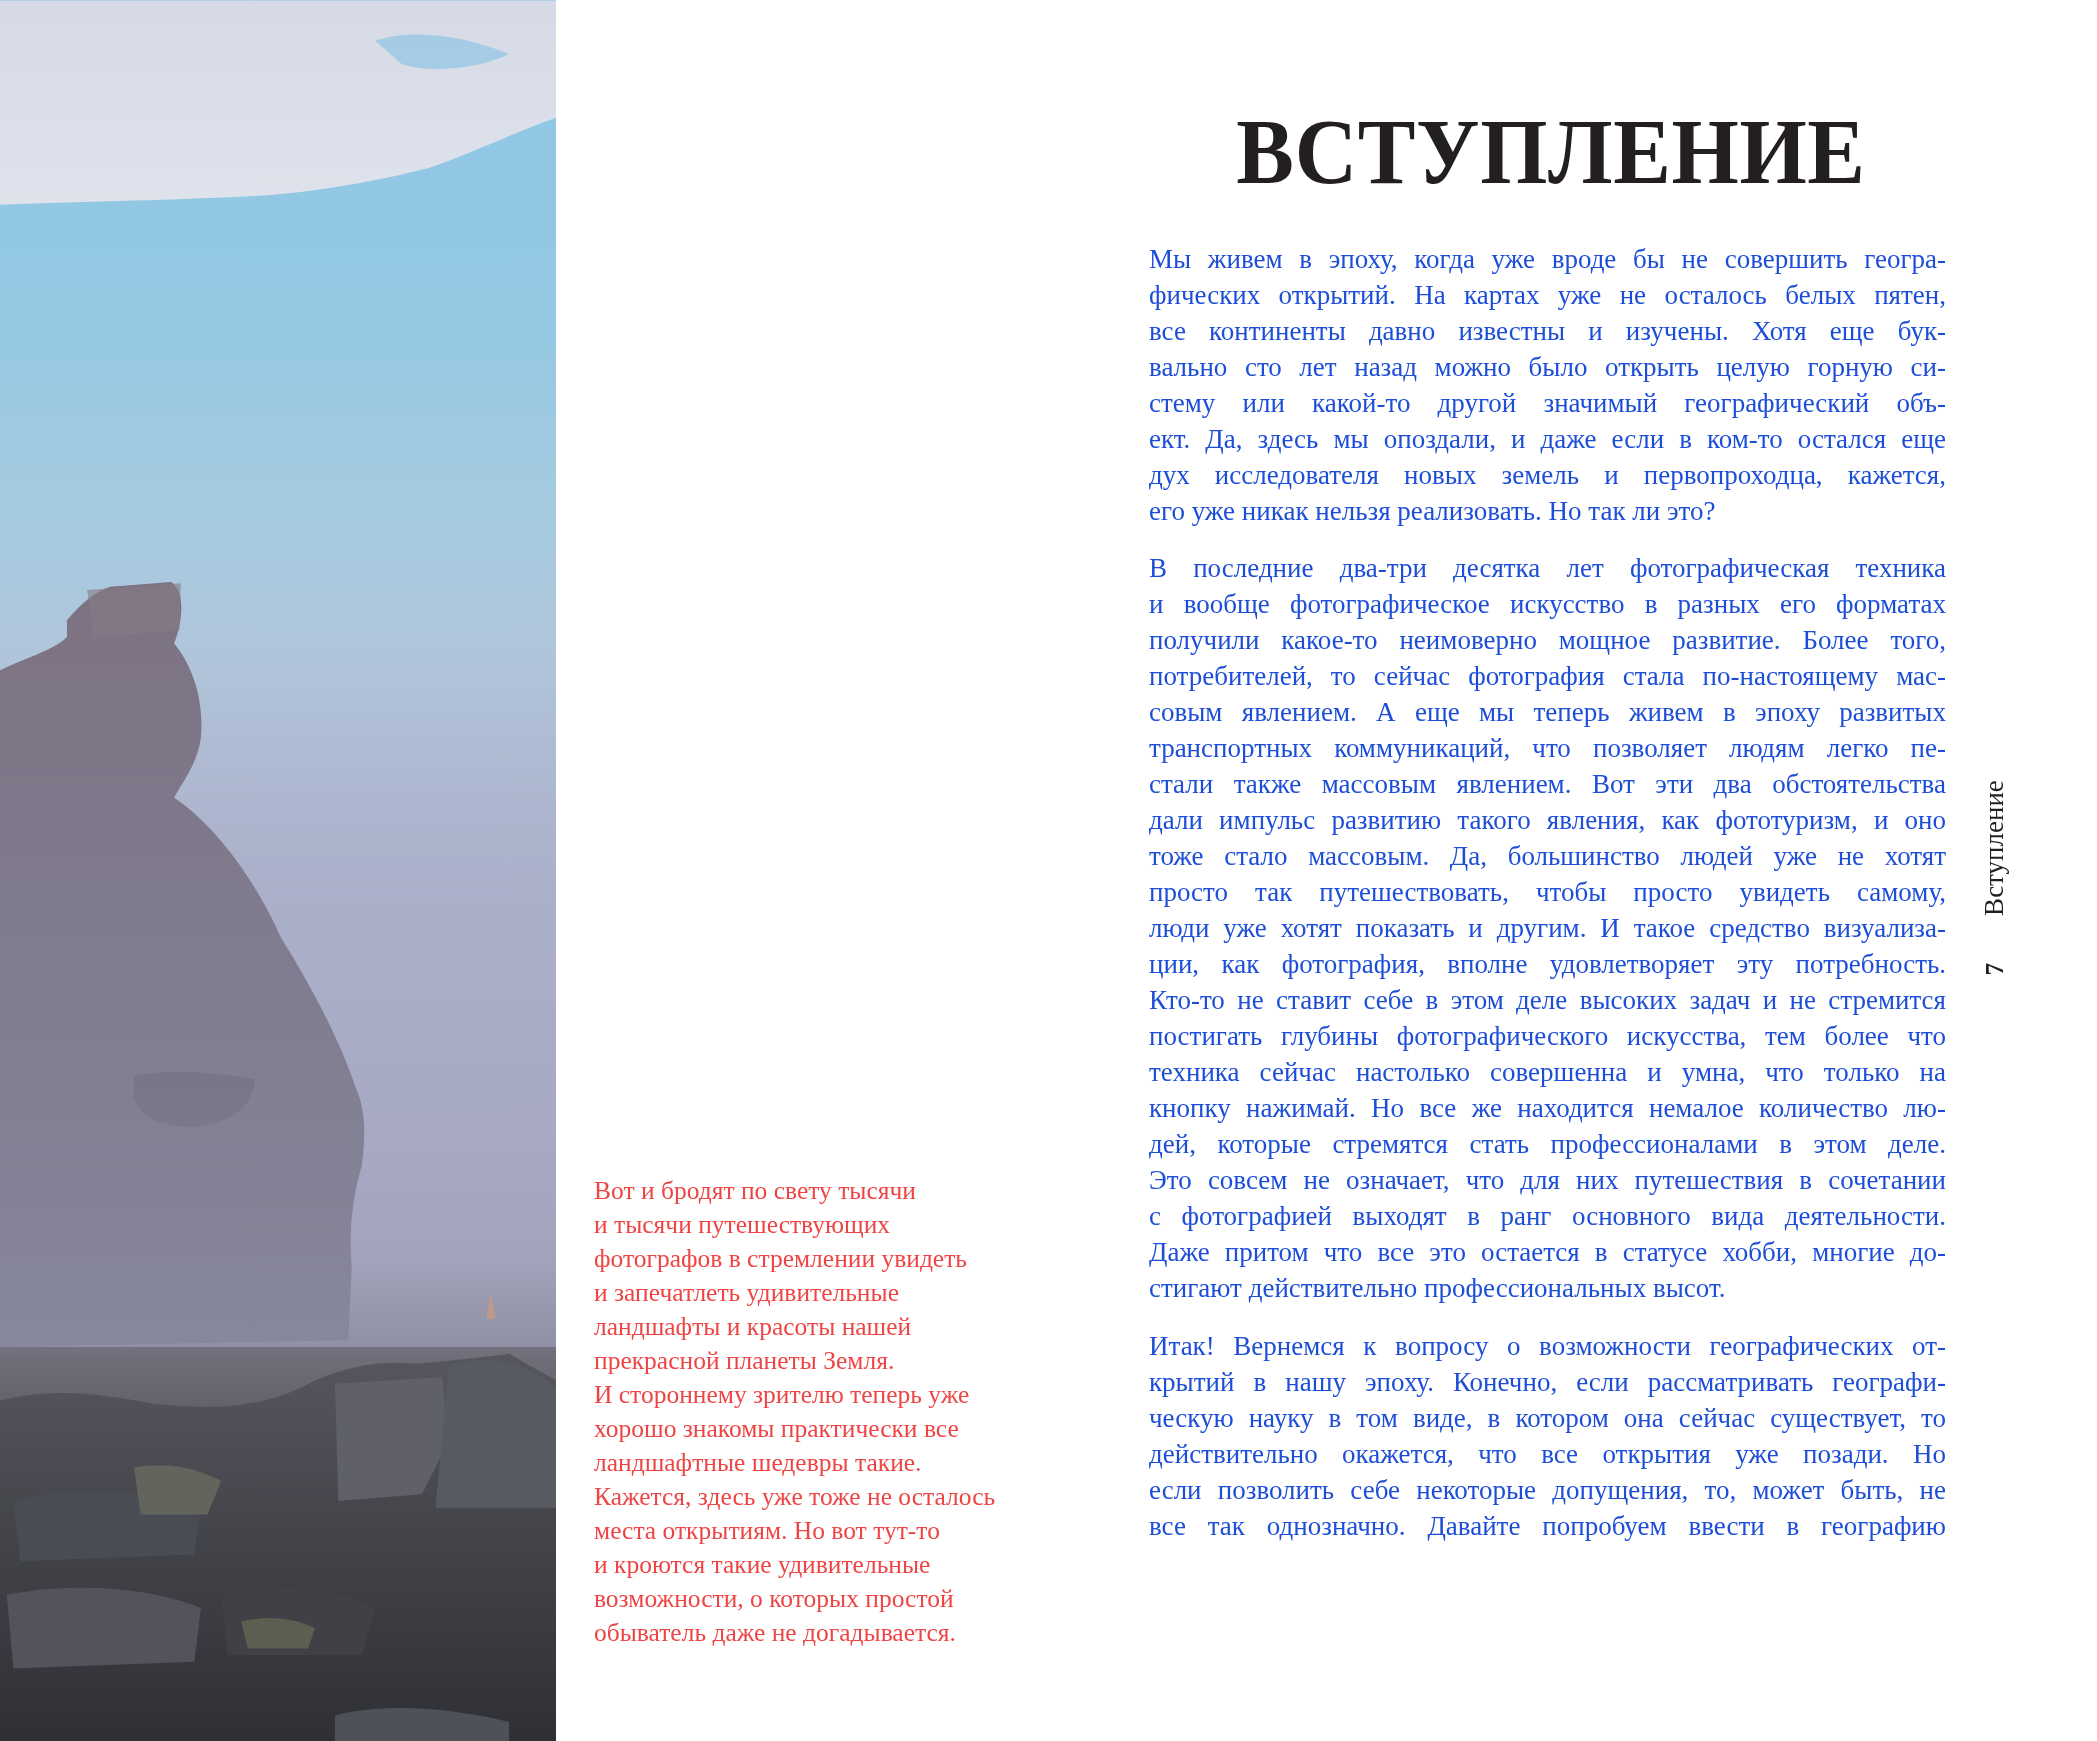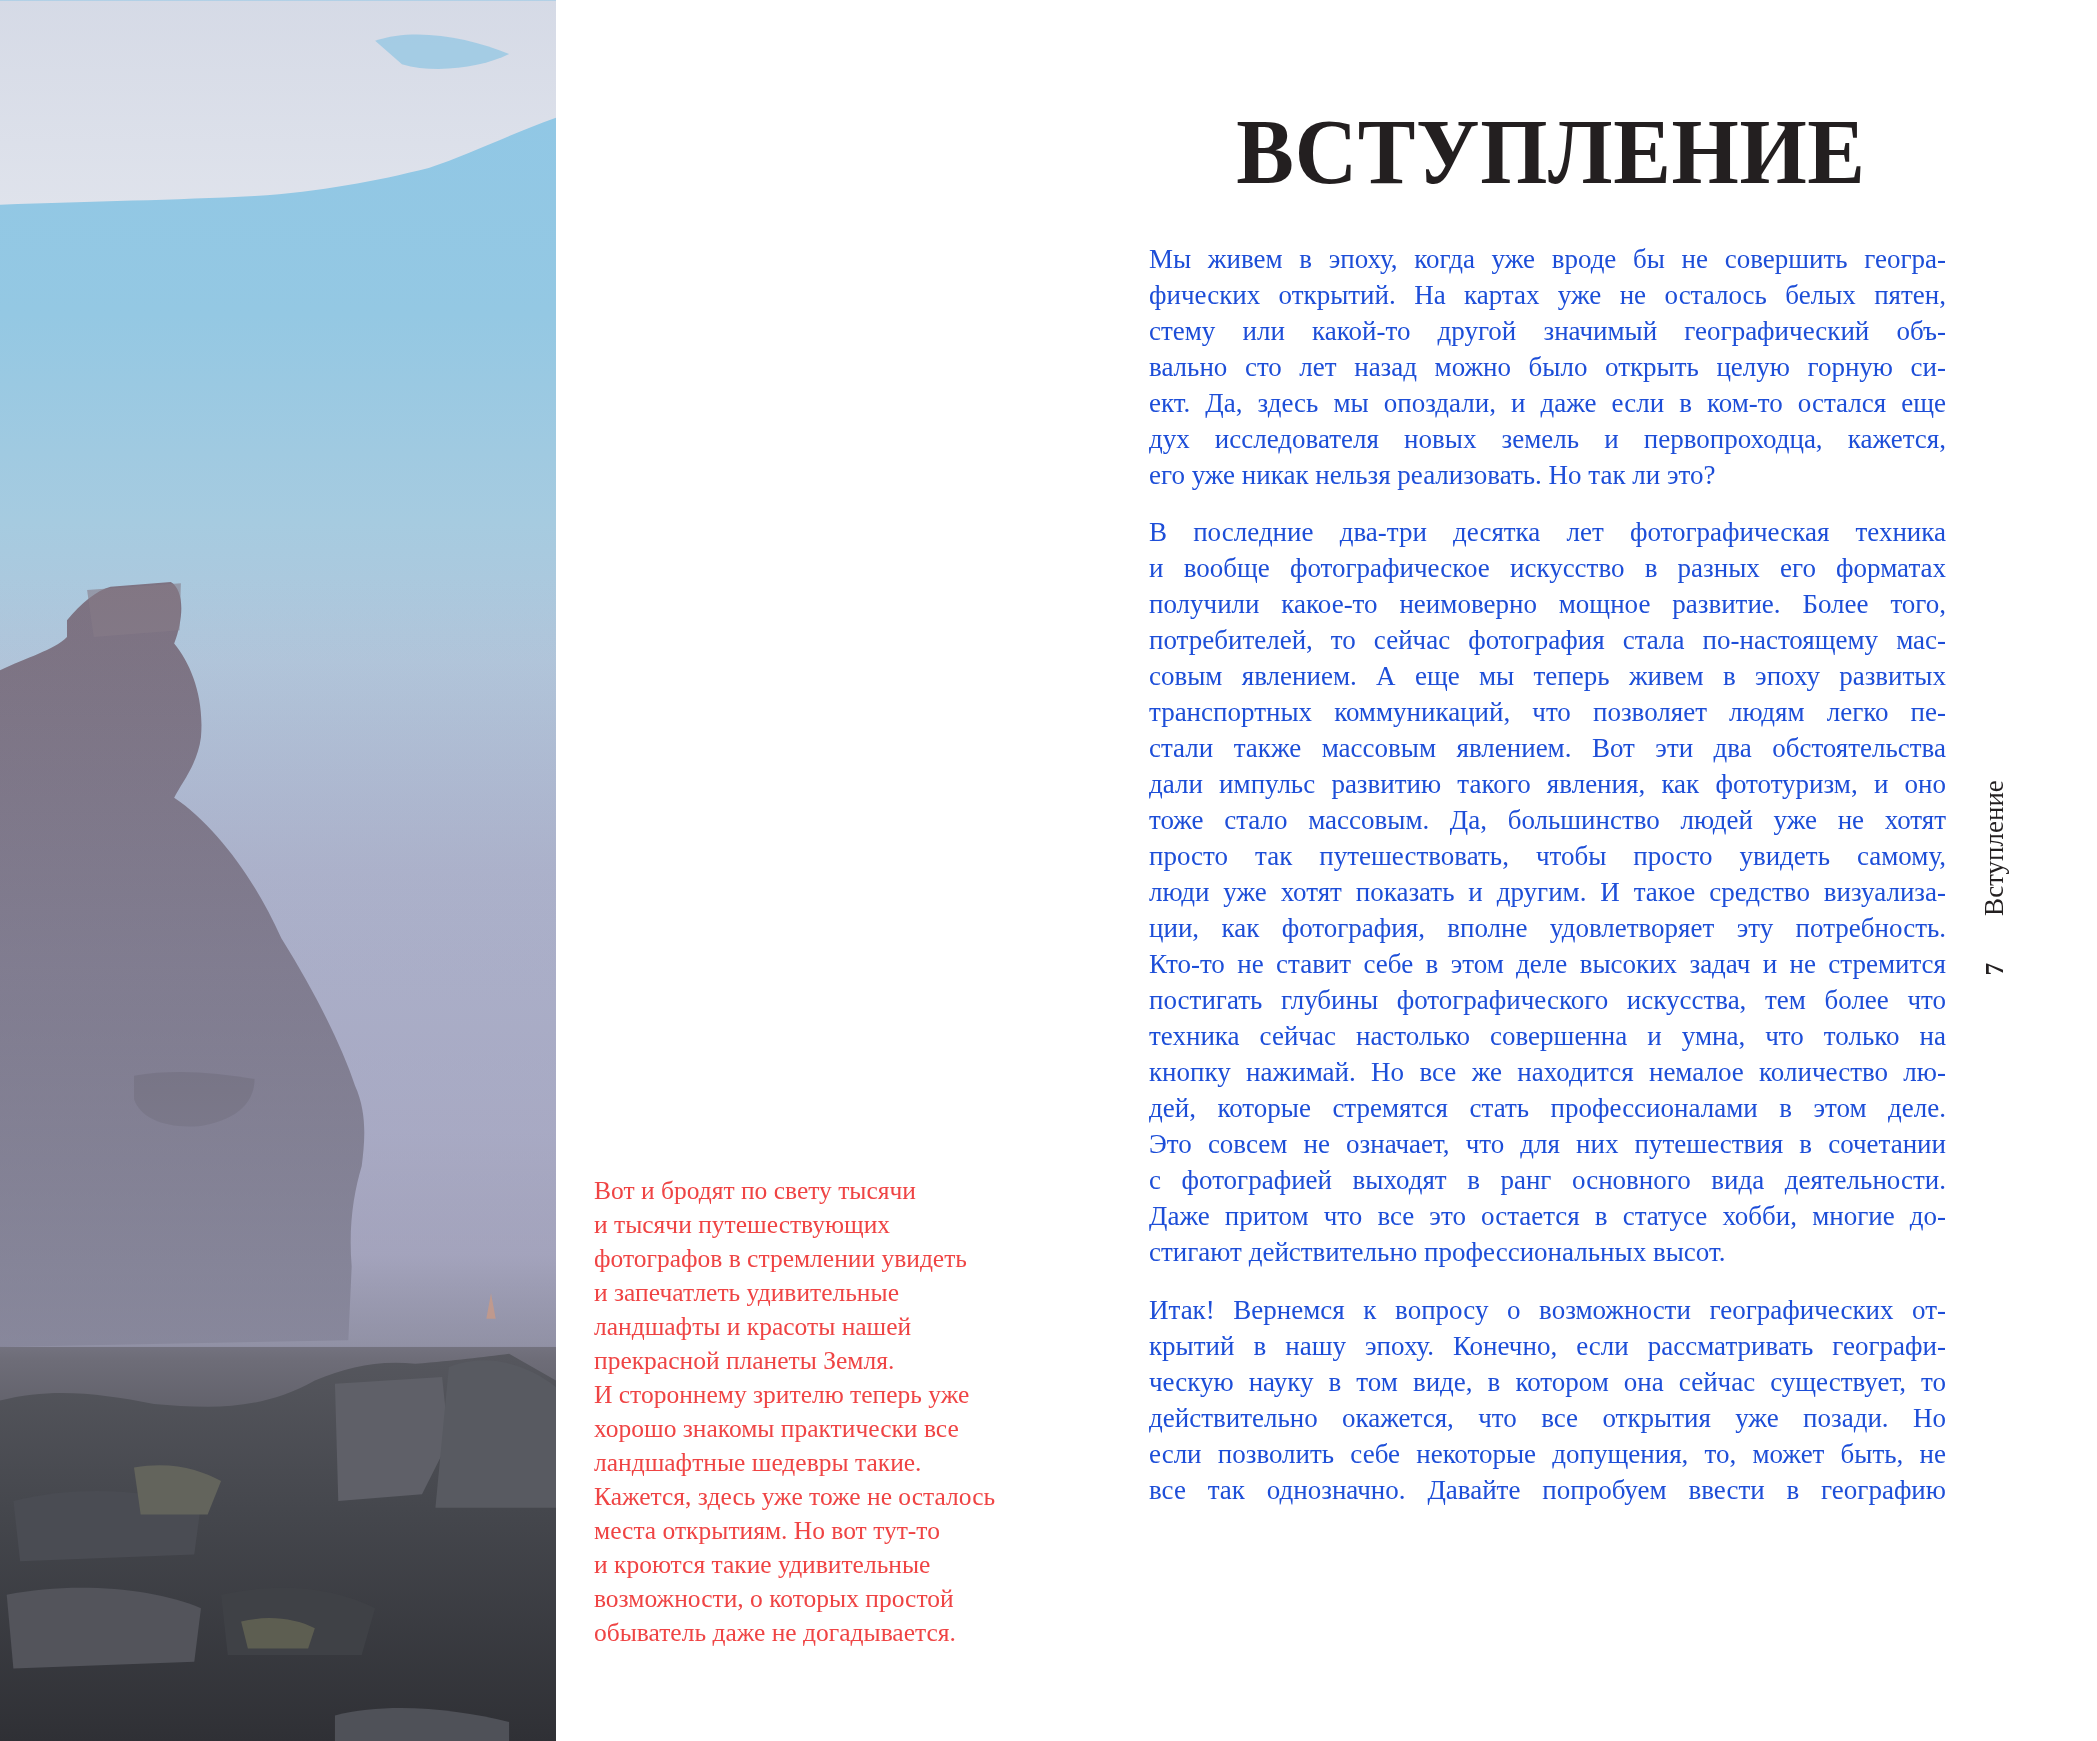--- a/index.html
+++ b/index.html
@@ -194,22 +194,23 @@
   <span class="line">возможности, о которых простой</span>
   <span class="line">обыватель даже не догадывается.</span>
 </div>
 
 <h1 class="title" style="margin:0;">ВСТУПЛЕНИЕ</h1>
 
 <div class="body-col">
   <p class="para">
     <span class="line">Мы живем в эпоху, когда уже вроде бы не совершить геогра-</span>
     <span class="line">фических открытий. На картах уже не осталось белых пятен,</span>
+    <span class="line">все континенты давно известны и изучены. Хотя еще бук-</span>
+    <span class="line">вально сто лет назад можно было открыть целую горную си-</span>
     <span class="line">стему или какой-то другой значимый географический объ-</span>
-    <span class="line">вально сто лет назад можно было открыть целую горную си-</span>
     <span class="line">ект. Да, здесь мы опоздали, и даже если в ком-то остался еще</span>
     <span class="line">дух исследователя новых земель и первопроходца, кажется,</span>
     <span class="line last">его уже никак нельзя реализовать. Но так ли это?</span>
   </p>
   <p class="para">
     <span class="line">В последние два-три десятка лет фотографическая техника</span>
     <span class="line">и вообще фотографическое искусство в разных его форматах</span>
     <span class="line">получили какое-то неимоверно мощное развитие. Более того,</span>
     <span class="line">потребителей, то сейчас фотография стала по-настоящему мас-</span>
     <span class="line">совым явлением. А еще мы теперь живем в эпоху развитых</span>

